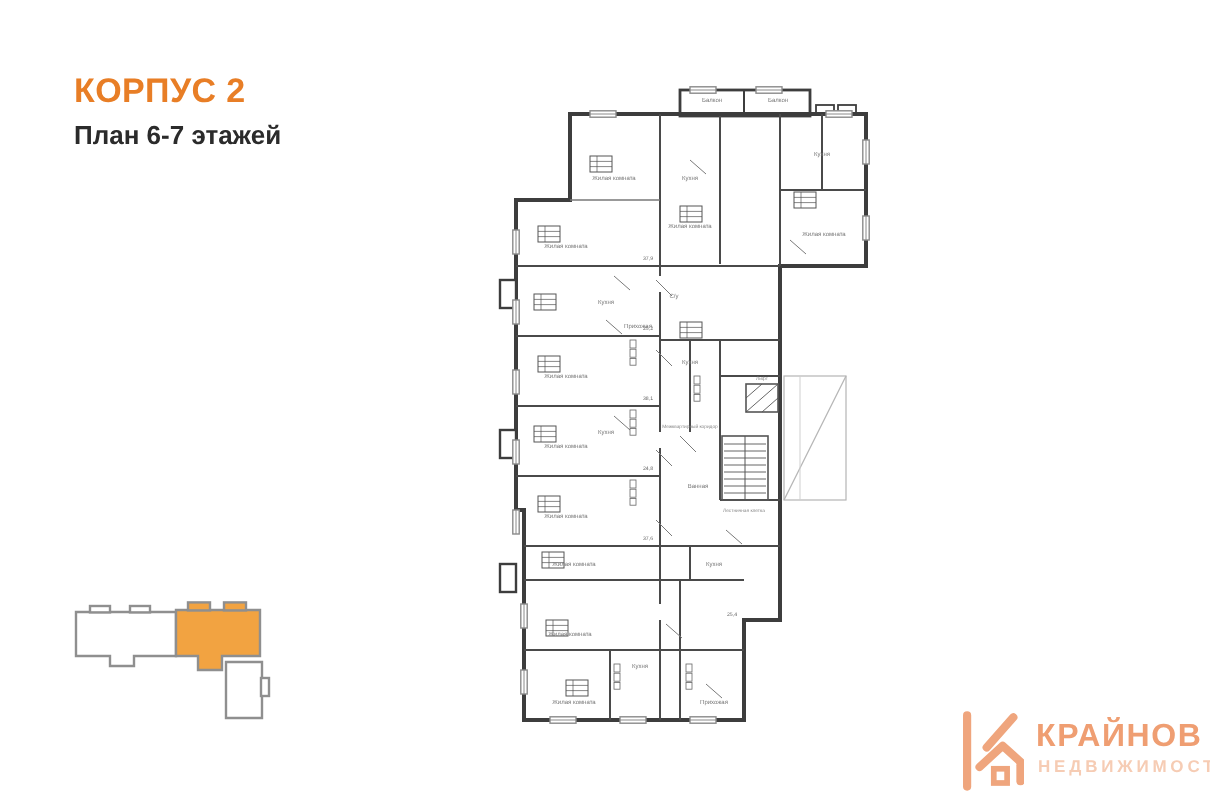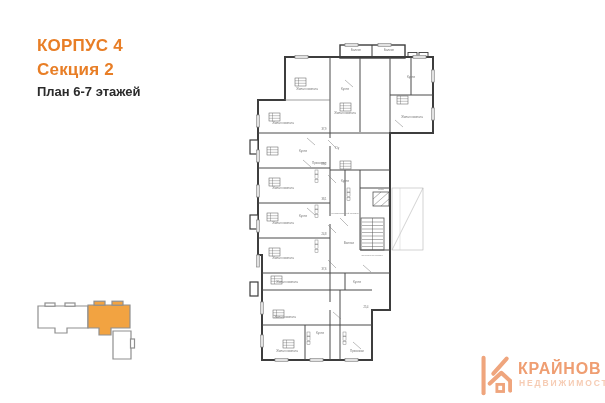--- a/index.html
+++ b/index.html
@@ -18,22 +18,21 @@
   .rlabel{font-size:3px;fill:#777;}
   .rlabel-sm{font-size:2.4px;fill:#888;}
   .alabel{font-size:2.6px;fill:#666;}
 </style>
 </head>
 <body>
 
 <div class="page">
 
   <div class="header">
-    <div class="line1">КОРПУС 4</div>
-    <div class="line2">Секция 2</div>
+    <div class="line1">КОРПУС 2</div>
     <div class="line3">План 6-7 этажей</div>
   </div>
 
   <svg class="plan" viewBox="0 0 210 355">
     <defs>
       <symbol id="dimtable" overflow="visible">
         <rect x="0" y="0" width="11" height="8" fill="#ffffff" stroke="#555" stroke-width="0.5"></rect>
         <line x1="0" y1="2.7" x2="11" y2="2.7" stroke="#555" stroke-width="0.35"></line>
         <line x1="0" y1="5.3" x2="11" y2="5.3" stroke="#555" stroke-width="0.35"></line>
         <line x1="3.5" y1="0" x2="3.5" y2="8" stroke="#555" stroke-width="0.35"></line>

